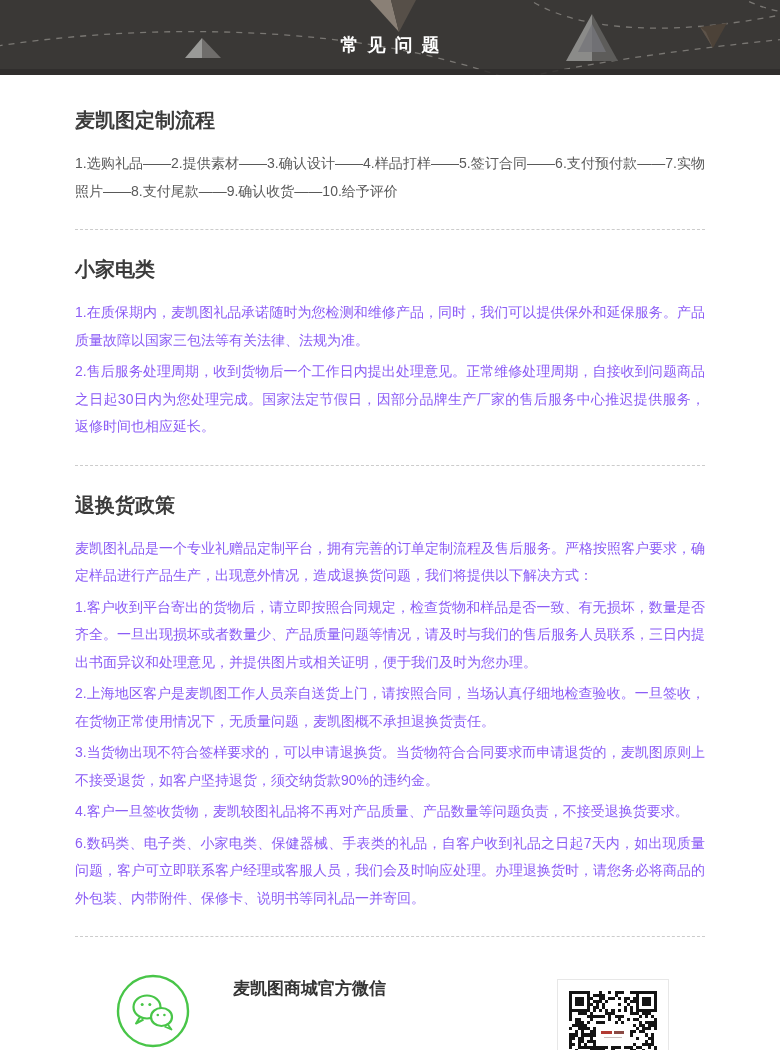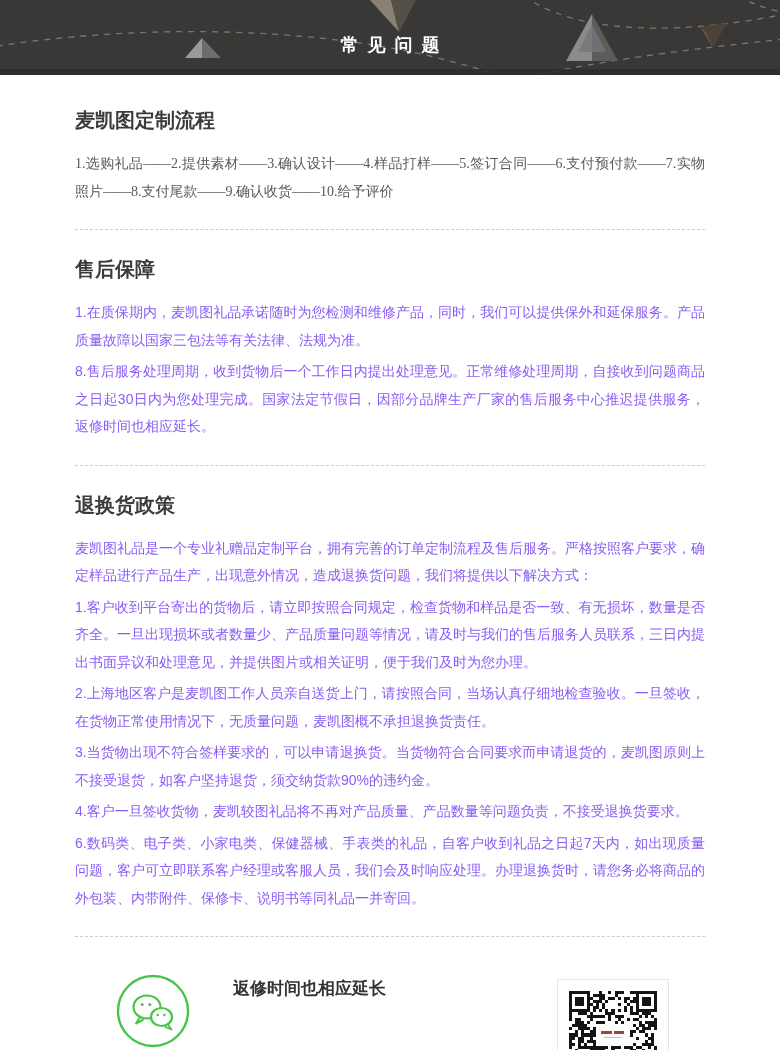--- a/index.html
+++ b/index.html
@@ -13,21 +13,21 @@
   .header-deco{position:absolute;left:0;top:0;z-index:1;}
   .header-title{
     position:absolute;left:0;top:0;width:100%;height:90px;z-index:2;
     display:flex;align-items:center;justify-content:center;
     color:#ffffff;font-size:18px;font-weight:bold;letter-spacing:9px;padding-left:9px;box-sizing:border-box;text-align:right;
   }
   
   .content{padding:32px 75px 0 75px;}
   .section-heading{font-size:20px;font-weight:bold;color:#3b3b3b;margin:0 0 16px 0;}
   .content p{font-size:14px;color:#8b5cf6;line-height:27.5px;margin:0 0 4px 0;text-align:justify;}
-  .content p.steps{color:#595959;margin-bottom:16px;font-family:Liberation Serif, serif;}
+  .content p.steps{color:#595959;margin-bottom:16px;}
   hr.dashed{border:none;border-top:1px dashed #cccccc;margin:24px 0 26px 0;}
   
   .footer{display:flex;align-items:flex-start;margin:34px 0 0 40px;padding-bottom:28px;}
   .wx-logo{flex:0 0 auto;margin-top:2px;}
   .wx-info{margin-left:42px;margin-top:6px;}
   .wx-title{font-size:17px;font-weight:bold;color:#333333;margin:0 0 16px 0;}
   .qr-box{
     margin-left:auto;margin-right:36px;margin-top:8px;
     border:1px solid #e7e7e7;background:#ffffff;padding:11px;
     width:88px;height:88px;box-sizing:content-box;
@@ -68,23 +68,23 @@
 <div class="content">
 
   <section>
     <h2 class="section-heading">麦凯图定制流程</h2>
     <p class="steps">1.选购礼品——2.提供素材——3.确认设计——4.样品打样——5.签订合同——6.支付预付款——7.实物照片——8.支付尾款——9.确认收货——10.给予评价</p>
   </section>
 
   <hr class="dashed">
 
   <section>
-    <h2 class="section-heading">售后保障</h2>
+    <h2 class="section-heading">小家电类</h2>
     <p>1.在质保期内，麦凯图礼品承诺随时为您检测和维修产品，同时，我们可以提供保外和延保服务。产品质量故障以国家三包法等有关法律、法规为准。</p>
-    <p>8.售后服务处理周期，收到货物后一个工作日内提出处理意见。正常维修处理周期，自接收到问题商品之日起30日内为您处理完成。国家法定节假日，因部分品牌生产厂家的售后服务中心推迟提供服务，返修时间也相应延长。</p>
+    <p>2.售后服务处理周期，收到货物后一个工作日内提出处理意见。正常维修处理周期，自接收到问题商品之日起30日内为您处理完成。国家法定节假日，因部分品牌生产厂家的售后服务中心推迟提供服务，返修时间也相应延长。</p>
   </section>
 
   <hr class="dashed">
 
   <section>
     <h2 class="section-heading">退换货政策</h2>
     <p>麦凯图礼品是一个专业礼赠品定制平台，拥有完善的订单定制流程及售后服务。严格按照客户要求，确定样品进行产品生产，出现意外情况，造成退换货问题，我们将提供以下解决方式：</p>
     <p>1.客户收到平台寄出的货物后，请立即按照合同规定，检查货物和样品是否一致、有无损坏，数量是否齐全。一旦出现损坏或者数量少、产品质量问题等情况，请及时与我们的售后服务人员联系，三日内提出书面异议和处理意见，并提供图片或相关证明，便于我们及时为您办理。</p>
     <p>2.上海地区客户是麦凯图工作人员亲自送货上门，请按照合同，当场认真仔细地检查验收。一旦签收，在货物正常使用情况下，无质量问题，麦凯图概不承担退换货责任。</p>
     <p>3.当货物出现不符合签样要求的，可以申请退换货。当货物符合合同要求而申请退货的，麦凯图原则上不接受退货，如客户坚持退货，须交纳货款90%的违约金。</p>
@@ -106,21 +106,21 @@
         <circle cx="34.8" cy="31.5" r="1.5" fill="#48c548"></circle>
 
         <path d="M52.5 51 L56.5 56.5 L49.5 53.5" fill="#ffffff" stroke="#48c548" stroke-width="1.8" stroke-linejoin="round"></path>
         <ellipse cx="46.5" cy="44" rx="10.5" ry="9" fill="#ffffff" stroke="#48c548" stroke-width="2.2"></ellipse>
         <circle cx="42.8" cy="42" r="1.3" fill="#48c548"></circle>
         <circle cx="49.4" cy="42" r="1.3" fill="#48c548"></circle>
       </svg>
     </div>
 
     <div class="wx-info">
-      <div class="wx-title">返修时间也相应延长</div>
+      <div class="wx-title">麦凯图商城官方微信</div>
 
     </div>
 
     <div class="qr-box">
       <svg id="qr-svg" viewBox="0 0 29 29" shape-rendering="crispEdges">
           <rect x="0" y="0" width="1" height="1" fill="#141414"></rect>
           <rect x="1" y="0" width="1" height="1" fill="#141414"></rect>
           <rect x="2" y="0" width="1" height="1" fill="#141414"></rect>
           <rect x="3" y="0" width="1" height="1" fill="#141414"></rect>
           <rect x="4" y="0" width="1" height="1" fill="#141414"></rect>

